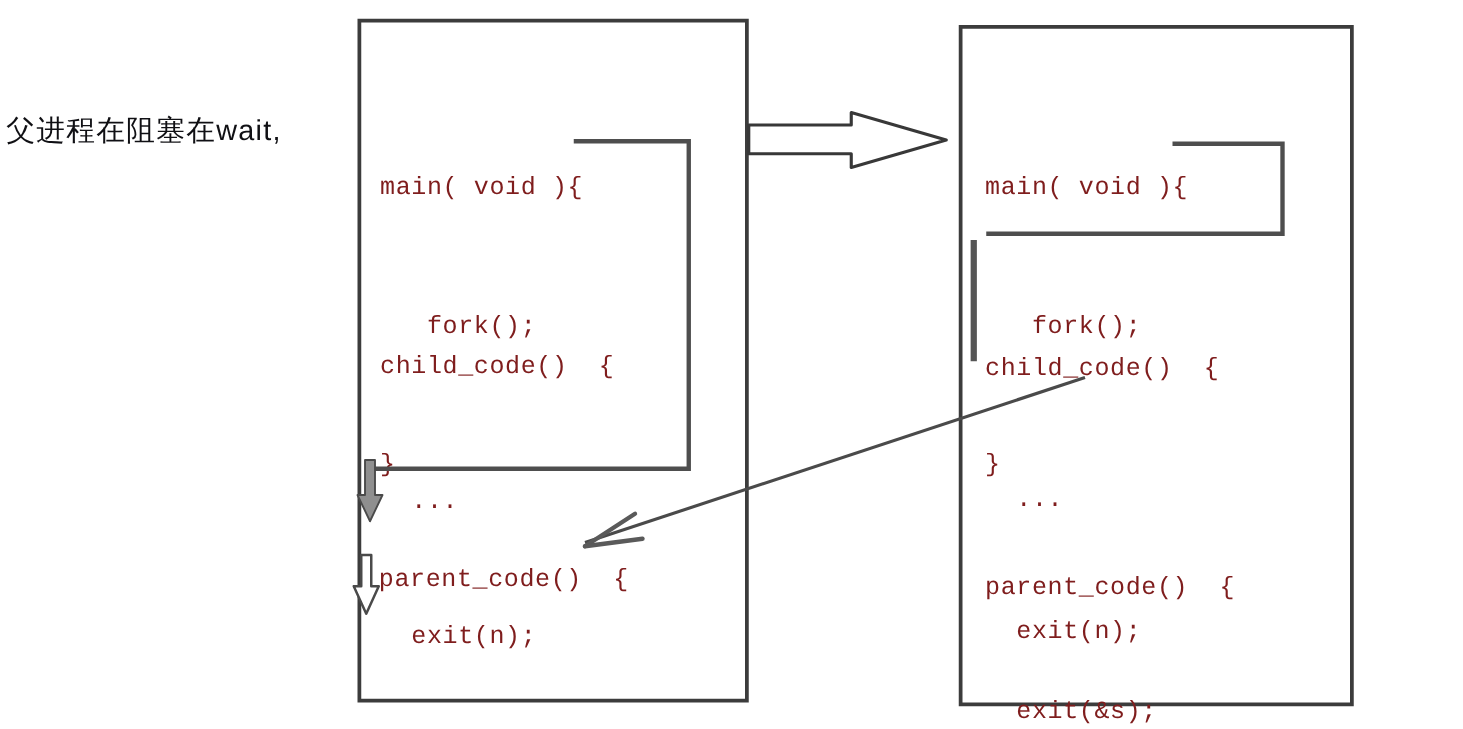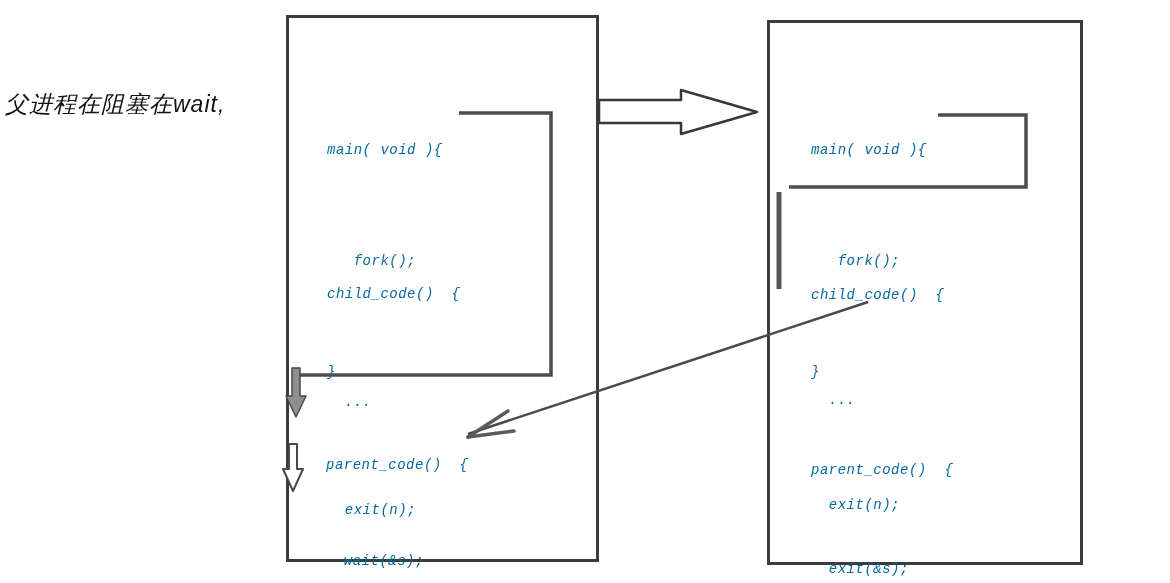--- a/index.html
+++ b/index.html
@@ -3,21 +3,20 @@
 <meta charset="utf-8">
 <style>
   html, body { margin: 0; padding: 0; background: #ffffff; }
   #canvas {
     position: relative;
     width: 1170px;
     height: 583px;
     background: #ffffff;
     overflow: hidden;
     font-family: "Liberation Sans", sans-serif;
-    font-style: italic;
   }
   .annotation {
     position: absolute;
     left: 5px;
     top: 86px;
     font-size: 23px;
     line-height: 36px;
     color: #101014;
     letter-spacing: 1px;
     white-space: nowrap;
@@ -26,25 +25,24 @@
     position: absolute;
     border: 3px solid #3c3c3c;
     background: transparent;
     box-sizing: border-box;
   }
   #parent-box { left: 286px; top: 15px;  width: 313px; height: 547px; }
   #child-box  { left: 767px; top: 20px;  width: 316px; height: 545px; }
   .code-block {
     position: absolute;
     font-family: "Liberation Mono", monospace;
-    font-size: 14px;
-    color: #0369a1;
+    font-size: 20px;
+    color: #7f1d1d;
     letter-spacing: 0.5px;
     white-space: pre;
-    margin-left: 23px;
   }
   .code-block .cl { white-space: pre; }
   #pb-main   { left: 304px; top: 58px;  line-height: 37px; }
   #pb-child  { left: 304px; top: 204px; line-height: 36px; }
   #pb-parent { left: 303px; top: 385px; line-height: 32px; }
   #cb-main   { left: 788px; top: 58px;  line-height: 37px; }
   #cb-child  { left: 788px; top: 208px; line-height: 35px; }
   #cb-parent { left: 788px; top: 388px; line-height: 33px; }
   #overlay {
     position: absolute;
@@ -71,21 +69,20 @@
     <div class="cl">}</div>
   </div>
   <div id="pb-child" class="code-block">
     <div class="cl">child_code()  {</div>
     <div class="cl">  ...</div>
     <div class="cl">  exit(n);</div>
     
   </div>
   <div id="pb-parent" class="code-block">
     <div class="cl">parent_code()  {</div>
-    <div class="cl">  wait(&amp;s);</div>
     
   </div>
 
   <div id="cb-main" class="code-block">
     <div class="cl">main( void ){</div>
     <div class="cl">   fork();</div>
     <div class="cl">}</div>
   </div>
   <div id="cb-child" class="code-block">
     <div class="cl">child_code()  {</div>

